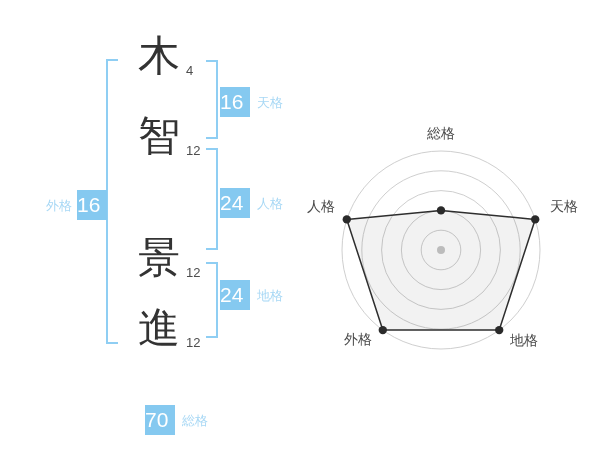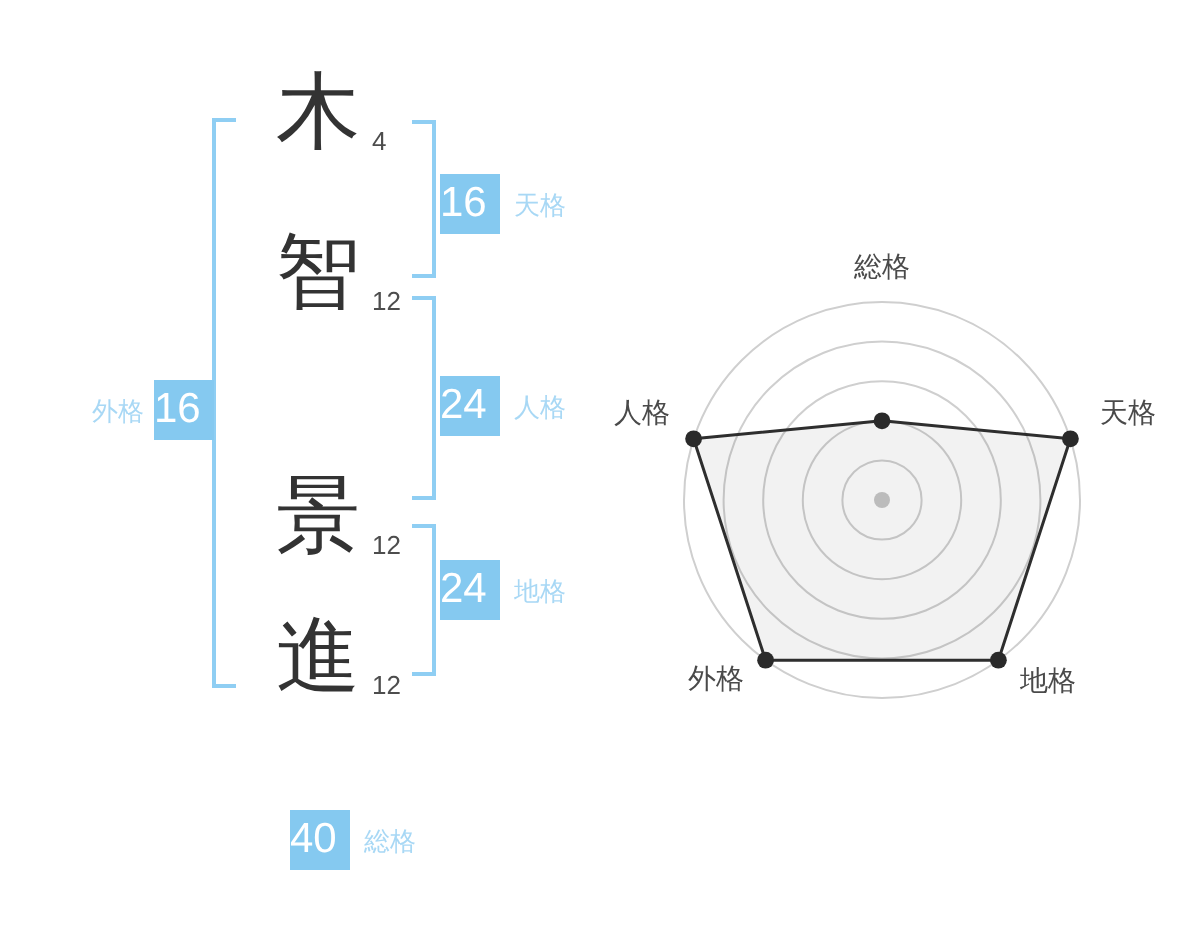--- a/index.html
+++ b/index.html
@@ -77,21 +77,21 @@
 
   <div class="badge bg-jin">24</div>
   <div class="badge-label lb-jin">人格</div>
 
   <div class="badge bg-chi">24</div>
   <div class="badge-label lb-chi">地格</div>
 
   <div class="badge-label lb-gai">外格</div>
   <div class="badge bg-gai">16</div>
 
-  <div class="badge bg-sou">40</div>
+  <div class="badge bg-sou">70</div>
   <div class="badge-label lb-sou">総格</div>
 
   <div class="radar-wrap">
     <svg id="radar-svg" width="292" height="248" viewBox="0 0 292 248">
         <circle cx="141" cy="138" r="19.8" fill="none" stroke="#cfcfcf" stroke-width="1"></circle>
         <circle cx="141" cy="138" r="39.6" fill="none" stroke="#cfcfcf" stroke-width="1"></circle>
         <circle cx="141" cy="138" r="59.4" fill="none" stroke="#cfcfcf" stroke-width="1"></circle>
         <circle cx="141" cy="138" r="79.2" fill="none" stroke="#cfcfcf" stroke-width="1"></circle>
         <circle cx="141" cy="138" r="99.0" fill="none" stroke="#cfcfcf" stroke-width="1"></circle>
         <polygon points="141.0,98.4 235.2,107.4 199.2,218.1 82.8,218.1 46.8,107.4" fill="rgba(0,0,0,0.05)" stroke="#2e2e2e" stroke-width="1.5" stroke-linejoin="round"></polygon>

